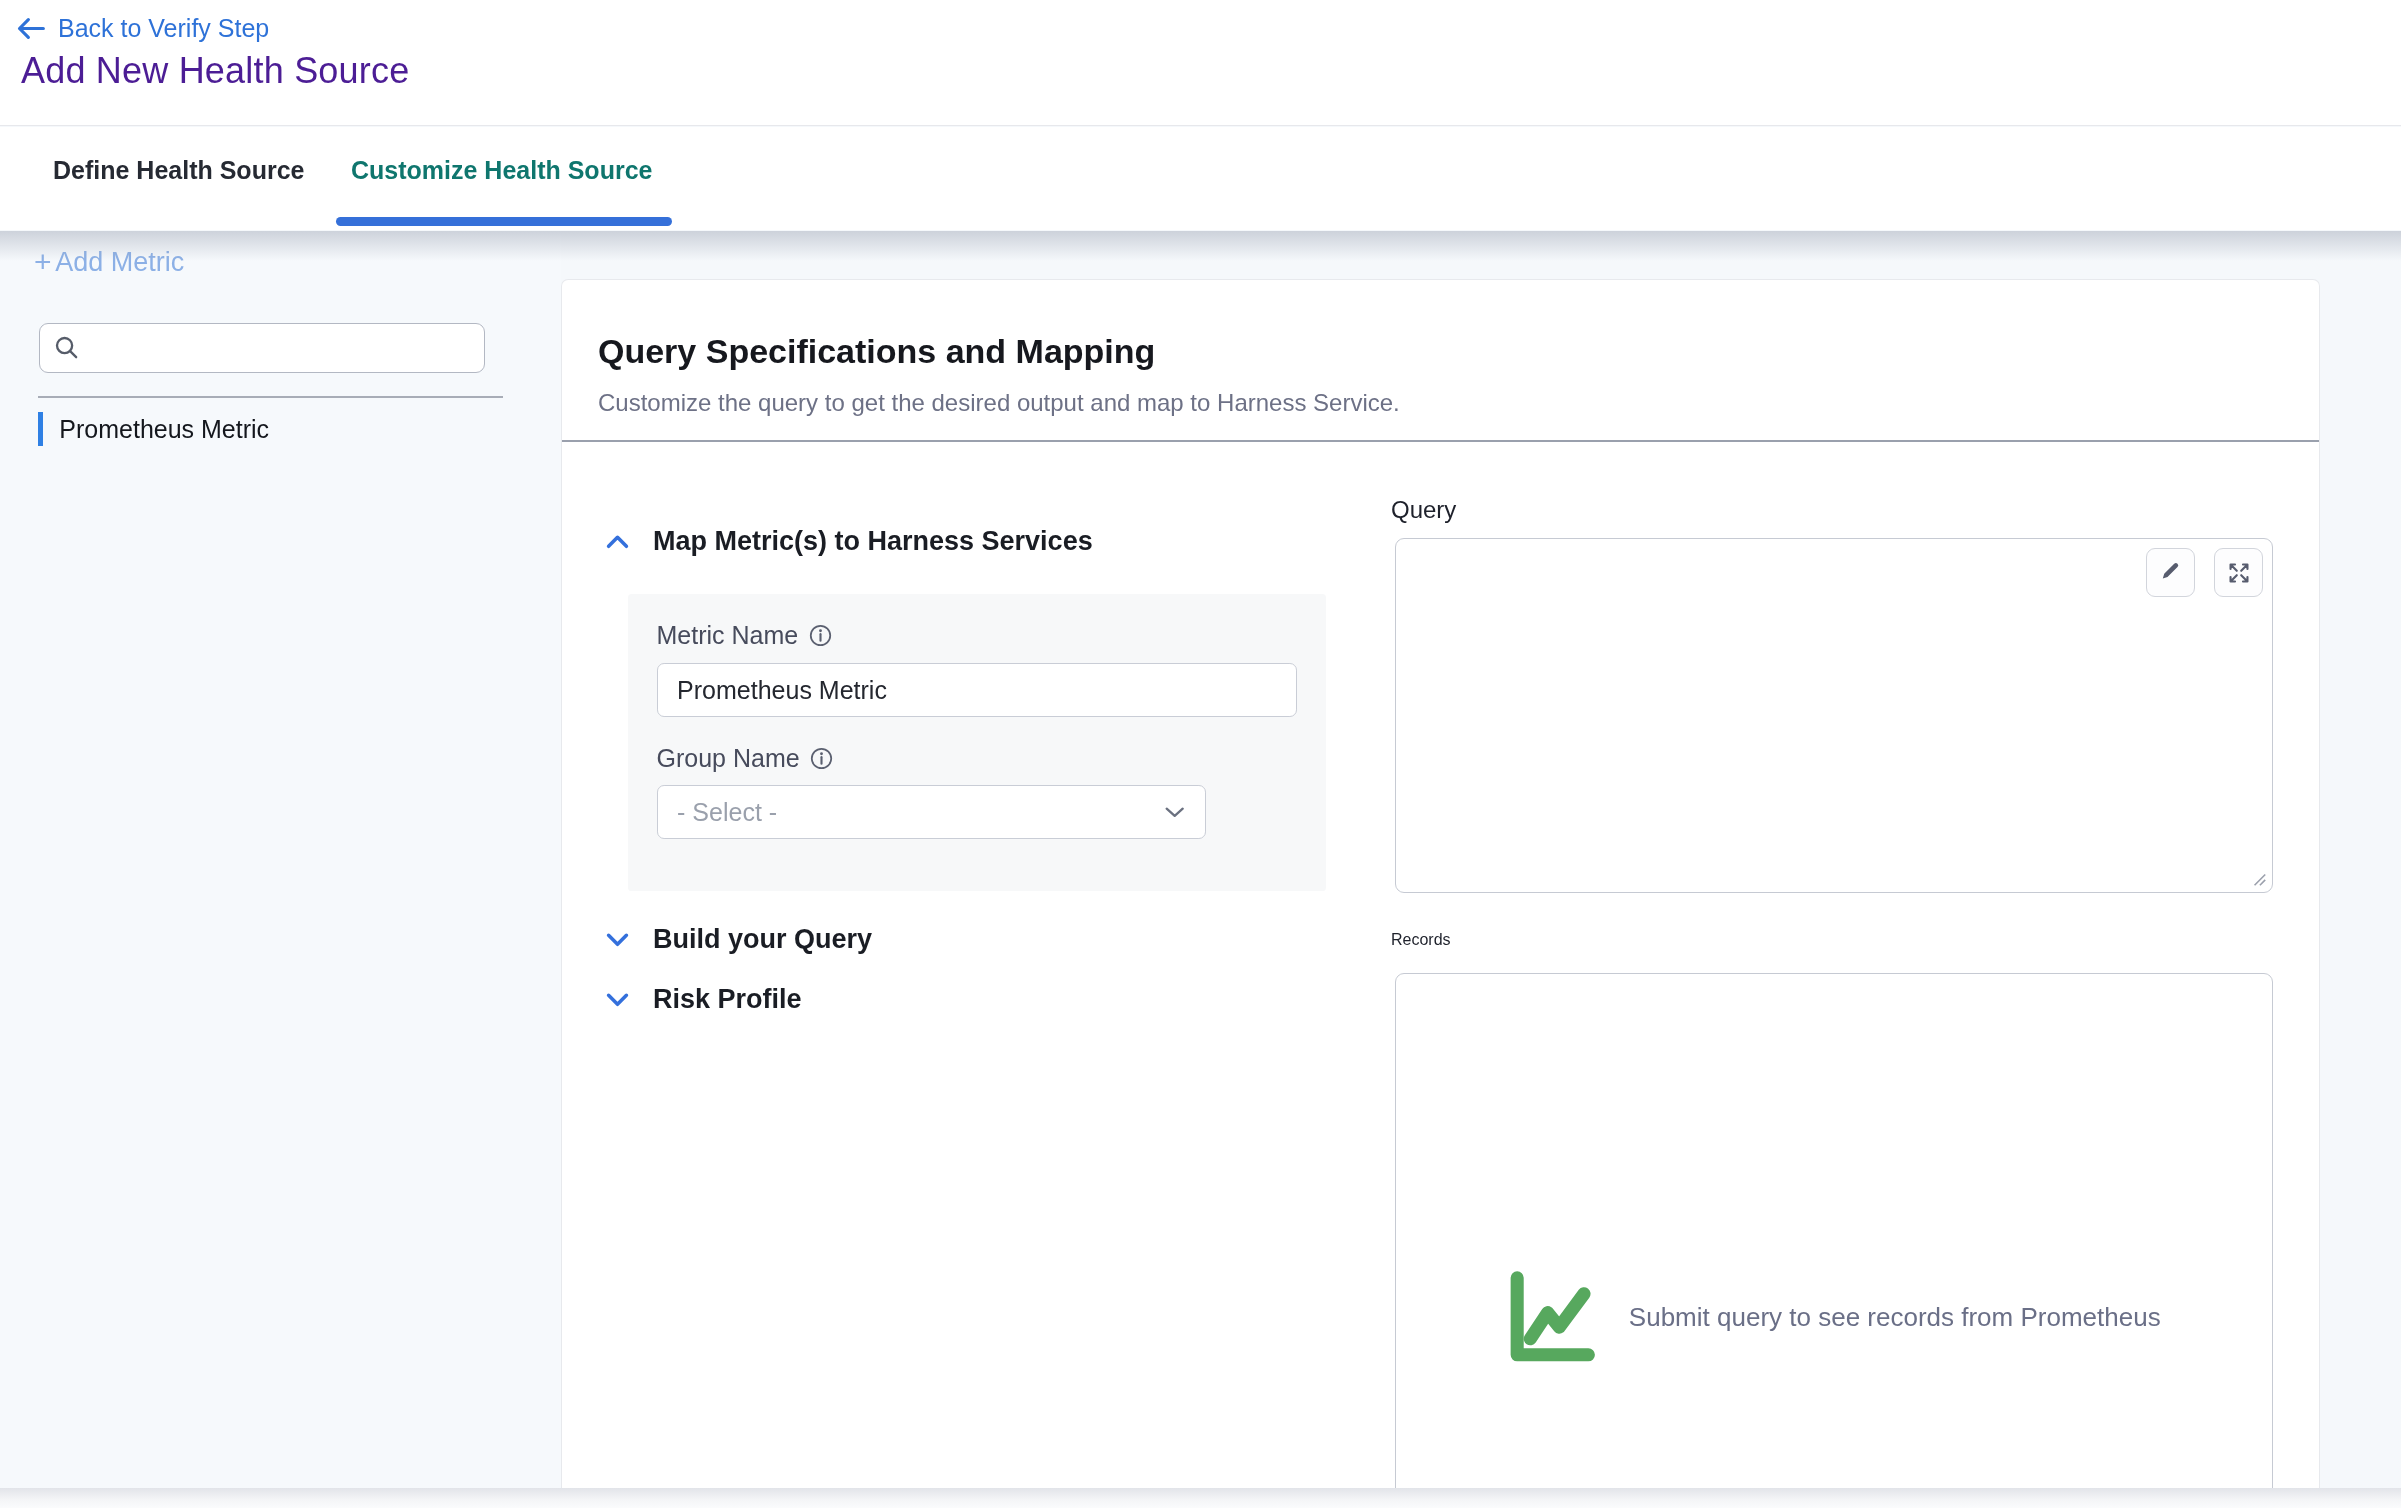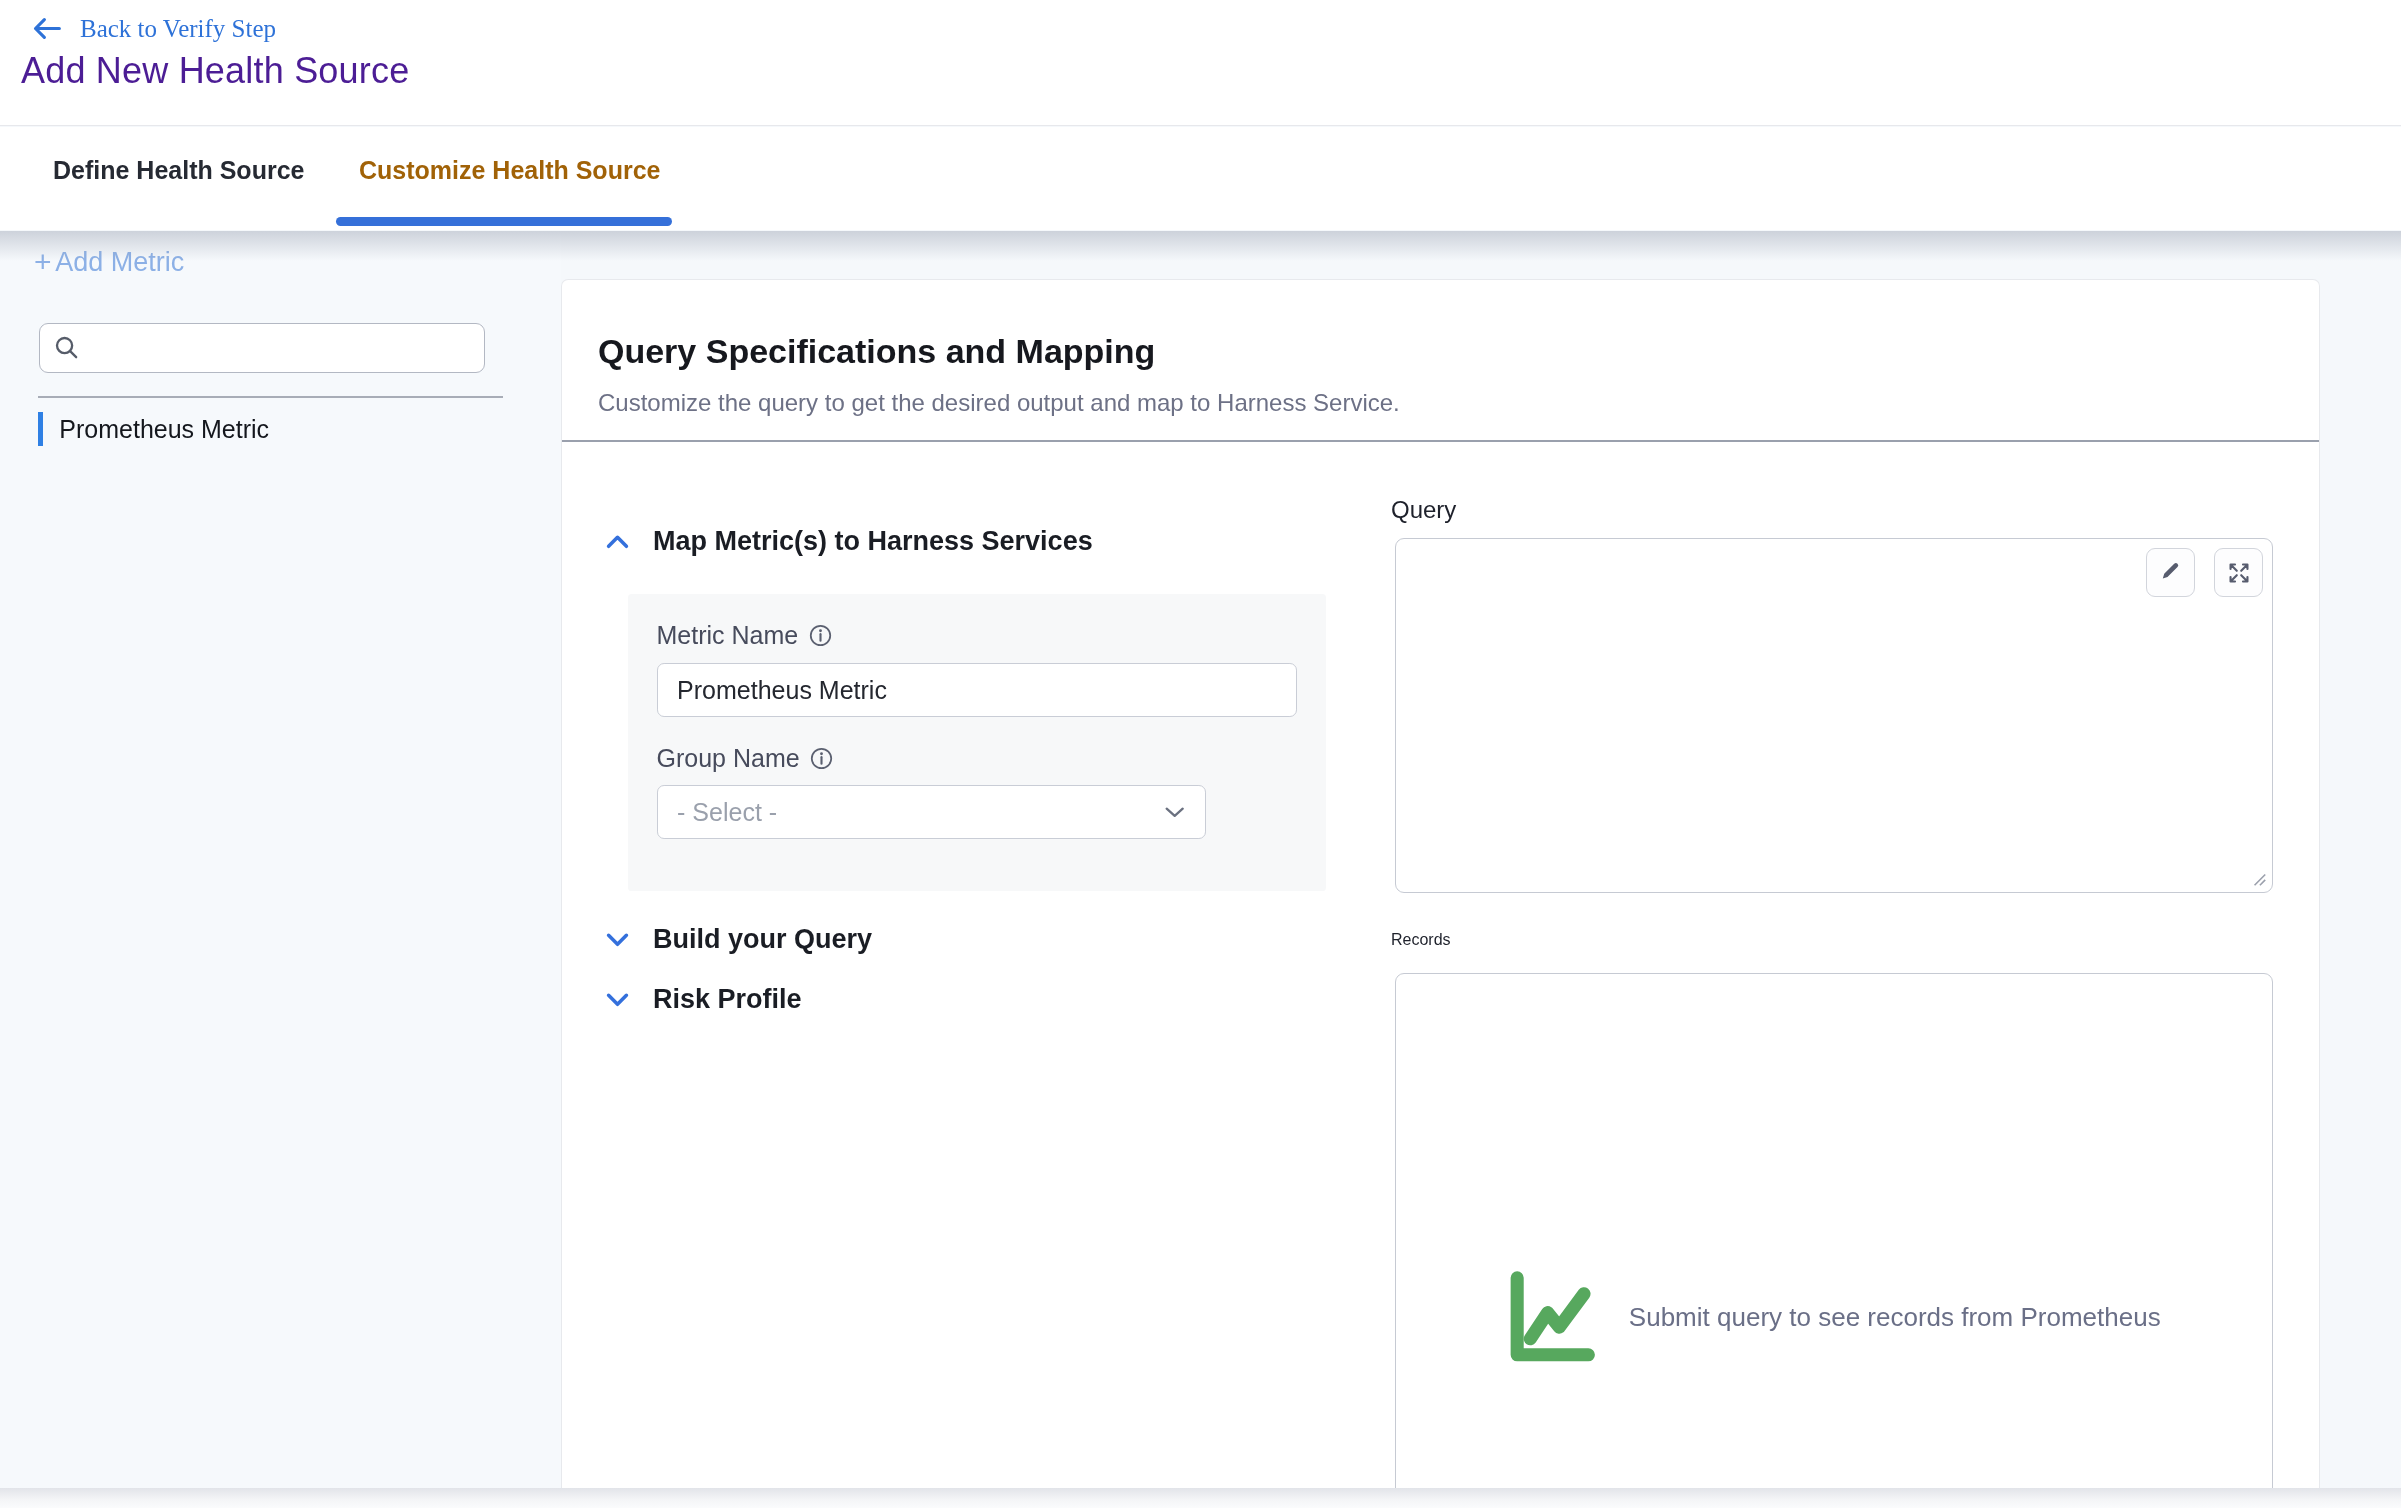--- a/index.html
+++ b/index.html
@@ -10,38 +10,38 @@
     position:relative;
     overflow:hidden;
     color:#191c23;
   }
   
   .header {
     position:absolute; top:0; left:0; width:100%; height:126px;
     background:#ffffff; border-bottom:0.9px solid #e7e8ec; z-index:20;
   }
   .back-link {
-    position:absolute; left:32px; top:10.7px; height:36px;
-    display:flex; align-items:center; gap:18px;
-    color:#2e72d8; font-size:25px; font-weight:500; cursor:pointer;font-family:Liberation Serif, serif;
+    position:absolute; left:16px; top:10.7px; height:36px;
+    display:flex; align-items:center; gap:12px;
+    color:#2e72d8; font-size:25px; font-weight:500; cursor:pointer;
   }
   .page-title {
     position:absolute; left:21px; top:50px;
     font-size:36px; font-weight:400; color:#4c1d95; letter-spacing:0.2px;
   }
   
   .tabbar {
     position:absolute; top:127px; left:0; width:100%; height:103px;
     background:#ffffff; z-index:19;
   }
   .tab {
     position:absolute; top:28.5px; font-size:25px; font-weight:600; cursor:pointer;
   }
   .tab.define { left:53px; color:#262a33; }
-  .tab.customize { left:359px; color:#a16207; }
+  .tab.customize { left:351px; color:#0f766e; }
   .tab-underline {
     position:absolute; left:336px; bottom:3.6px; width:336px; height:9px;
     border-radius:5.3px; background:#3570d9;
   }
   
   .content {
     position:absolute; top:231px; left:0; right:0; bottom:0;
     background:#f5f8fb;
   }
   .content-top-shadow {

